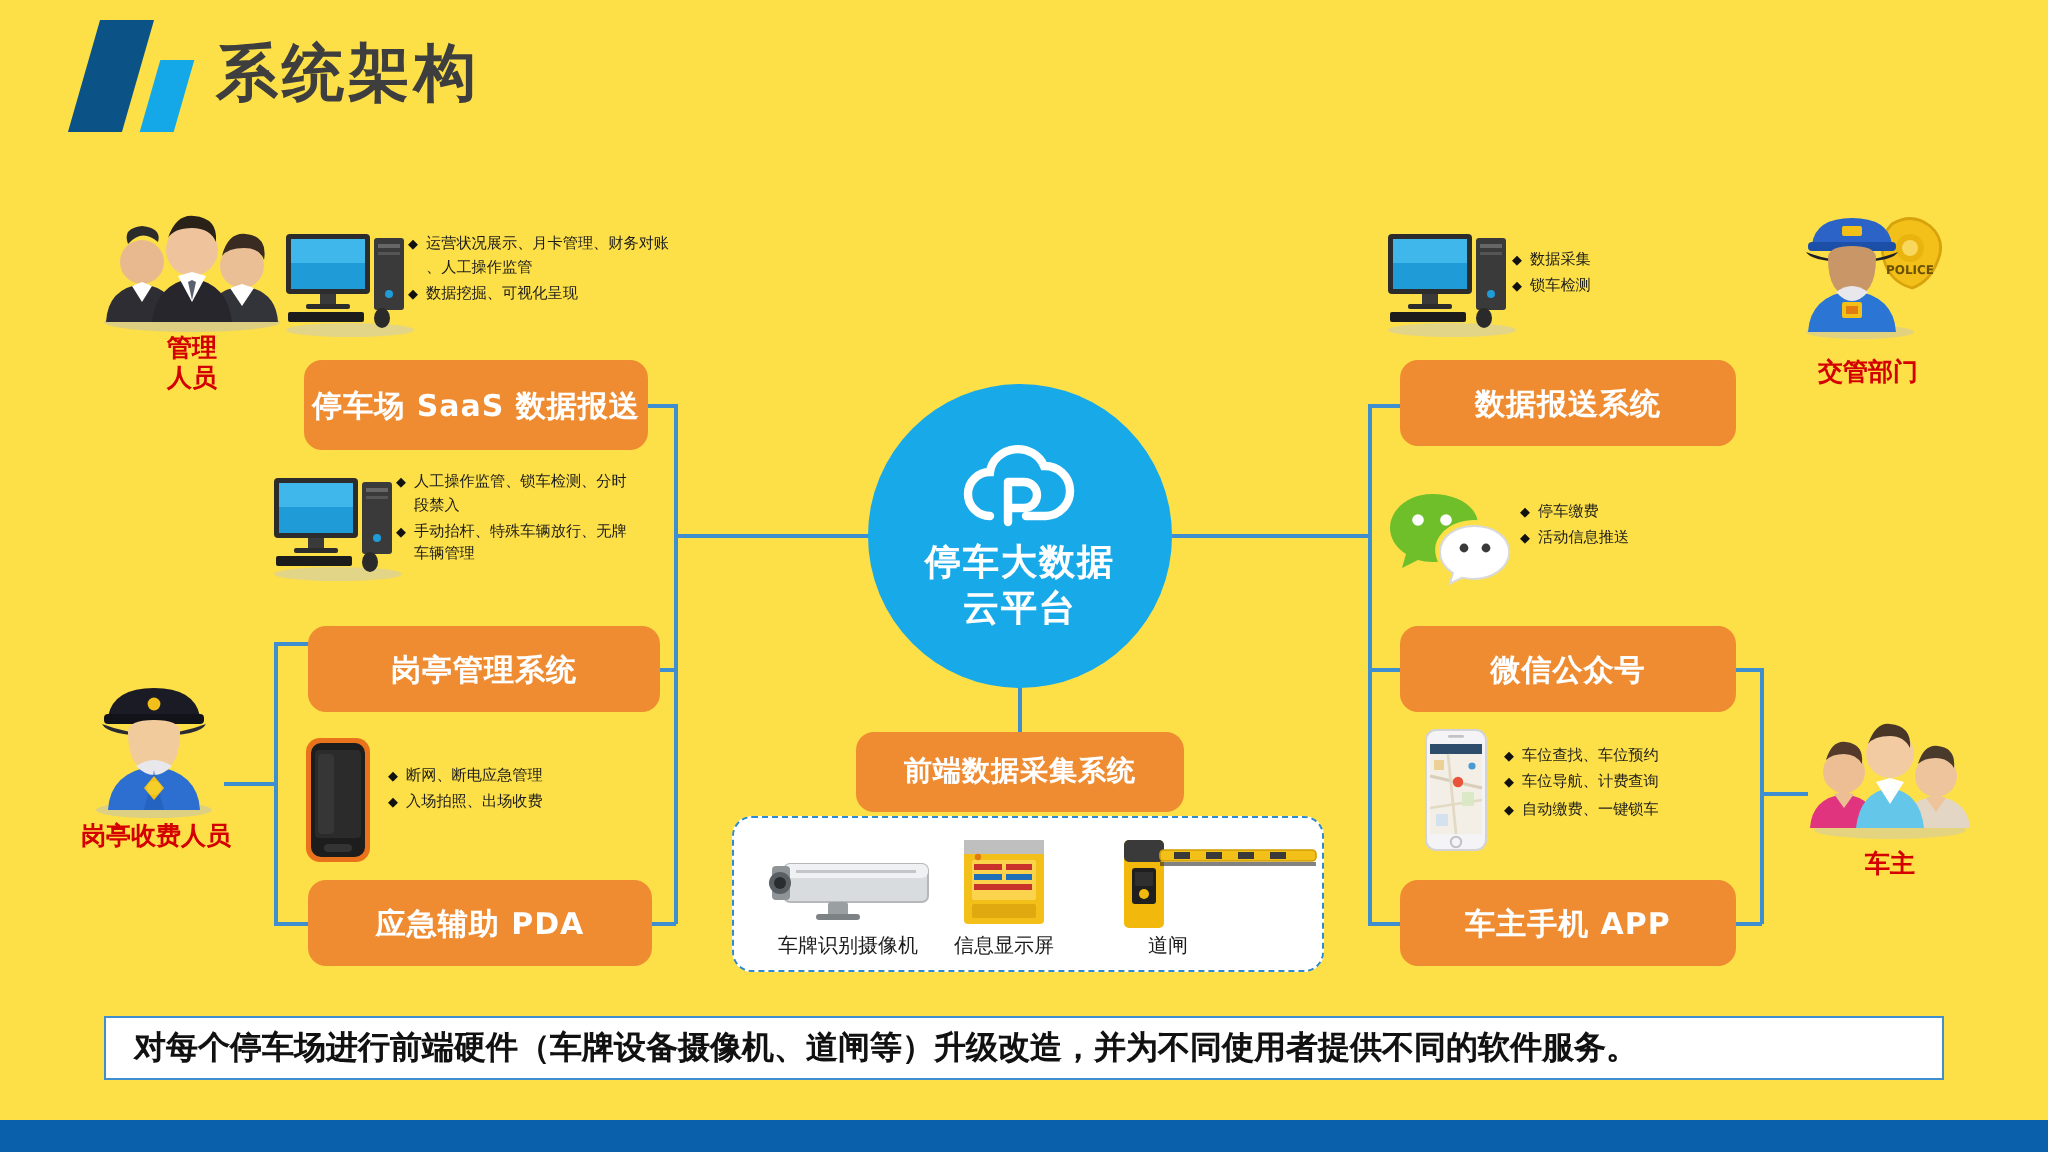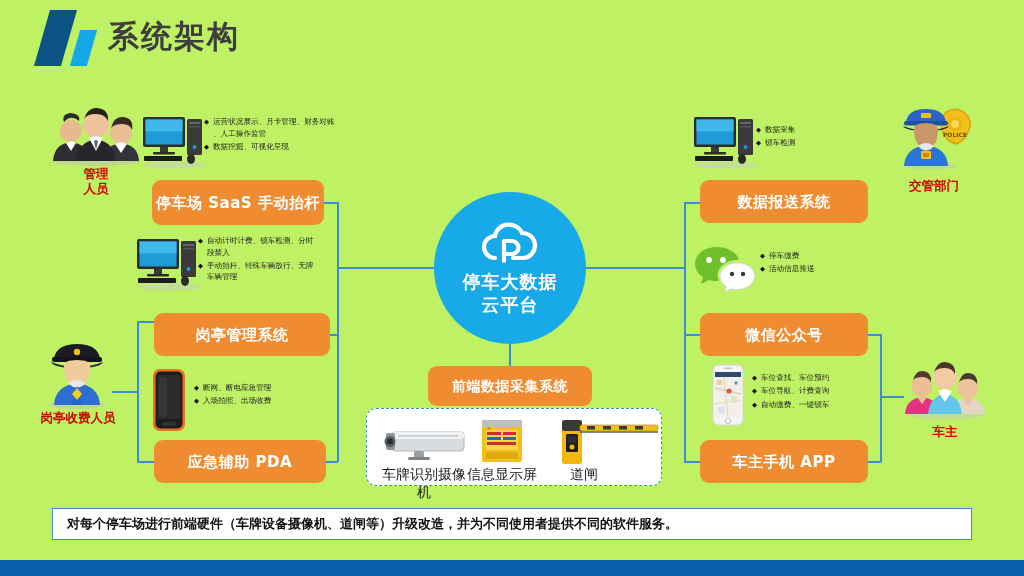--- a/index.html
+++ b/index.html
@@ -2,21 +2,21 @@
 <html><head>
 <meta charset="utf-8">
 <style>
   * { box-sizing: border-box; margin: 0; padding: 0; }
   html, body {
     width: 1024px; height: 576px;
     background: #ffffff;
     font-family: "Liberation Sans", "DejaVu Sans", sans-serif;
     overflow: hidden;
   }
-  #stage { position: relative; width: 1024px; height: 576px; background:#bef264; }
+  #stage { position: relative; width: 1024px; height: 576px; background:#fde047; }
 
   
   .logo { position:absolute; left:34px; top:8px; width:74px; height:60px; }
   .logo .bar { position:absolute; transform: skewX(-16deg); }
   .logo .bar-dark { left:8px; top:2px; width:27px; height:56px; background:#0B5286; }
   .logo .bar-light { left:41px; top:22px; width:17px; height:36px; background:#14A8E8; }
   .page-title {
     position:absolute; left:108px; top:16px;
     font-size:31px; font-weight:bold; color:#3E3E3E;
     letter-spacing:2px;
@@ -67,32 +67,32 @@
     font-size:12.5px; text-align:center; line-height:1.2;
     font-family:"DejaVu Sans","Liberation Sans",sans-serif;
   }
 
   
   .dashbox {
     position:absolute; left:366px; top:408px; width:296px; height:78px;
     border:1.6px dashed #2F8AD0; border-radius:10px; background:#fff;
   }
   .devcap {
-    position:absolute; font-size:14px; color:#1c1c1c; font-weight:normal;
+    position:absolute; font-size:10px; color:#1c1c1c; font-weight:normal;
     text-align:center; font-family:"DejaVu Sans","Liberation Sans",sans-serif;
   }
 
   
   .banner {
     position:absolute; left:52px; top:508px; width:920px; height:32px;
     border:1.4px solid #3F8FD0; background:#fff;
     display:flex; align-items:center; padding-left:14px;
   }
   .banner span {
-    font-size:13px; font-weight:bold; color:#111;
+    font-size:16px; font-weight:bold; color:#111;
     font-family:Liberation Mono, monospace;
   }
   .footerbar { position:absolute; left:0; top:560px; width:1024px; height:16px; background:#0B60AC; }
   .footermark { position:absolute; left:20px; top:564px; font-size:4px; color:#2d7bc0; letter-spacing:.3px; }
 
   
   .art { position:absolute; }
 </style>
 </head>
 <body>
@@ -177,21 +177,21 @@
       <span class="btxt">运营状况展示、月卡管理、财务对账
 、人工操作监管</span>
     </div>
     <div class="bitem">
       <span class="dia">◆</span>
       <span class="btxt">数据挖掘、可视化呈现</span>
     </div>
   </div>
 
   <div class="obox" style="left:152px; top:180px; width:172px; height:45px;">
-    <span>停车场 SaaS 手动抬杆</span>
+    <span>停车场 SaaS 数据报送</span>
   </div>
 
   <div class="art" style="left:133px; top:235px; width:72px; height:56px;">
     <svg width="72" height="56" viewBox="0 0 72 56">
       <ellipse cx="36" cy="52" rx="32" ry="3.5" fill="#c9c9c9" opacity=".5"></ellipse>
       <rect x="4" y="4" width="42" height="30" rx="2" fill="#2c2c2c"></rect>
       <rect x="6.5" y="6.5" width="37" height="25" fill="#1F9BD8"></rect>
       <rect x="6.5" y="6.5" width="37" height="12" fill="#3FB7EB"></rect>
       <rect x="21" y="34" width="8" height="5" fill="#3a3a3a"></rect>
       <rect x="14" y="39" width="22" height="2.5" rx="1" fill="#2c2c2c"></rect>
@@ -199,21 +199,21 @@
       <rect x="50" y="9" width="11" height="2" fill="#666"></rect>
       <rect x="50" y="13" width="11" height="1.5" fill="#555"></rect>
       <circle cx="55.5" cy="34" r="2" fill="#1F9BD8"></circle>
       <rect x="5" y="43" width="38" height="5" rx="1" fill="#1c1c1c"></rect>
       <ellipse cx="52" cy="46" rx="4" ry="5" fill="#2a2a2a"></ellipse>
     </svg>
   </div>
   <div class="blist" style="left:198px; top:235px; width:160px;">
     <div class="bitem">
       <span class="dia">◆</span>
-      <span class="btxt">自动计时计费、锁车检测、分时
+      <span class="btxt">人工操作监管、锁车检测、分时
 段禁入</span>
     </div>
     <div class="bitem">
       <span class="dia">◆</span>
       <span class="btxt">手动抬杆、特殊车辆放行、无牌
 车辆管理</span>
     </div>
   </div>
 
   <div class="art" style="left:42px; top:338px; width:70px; height:72px;">

